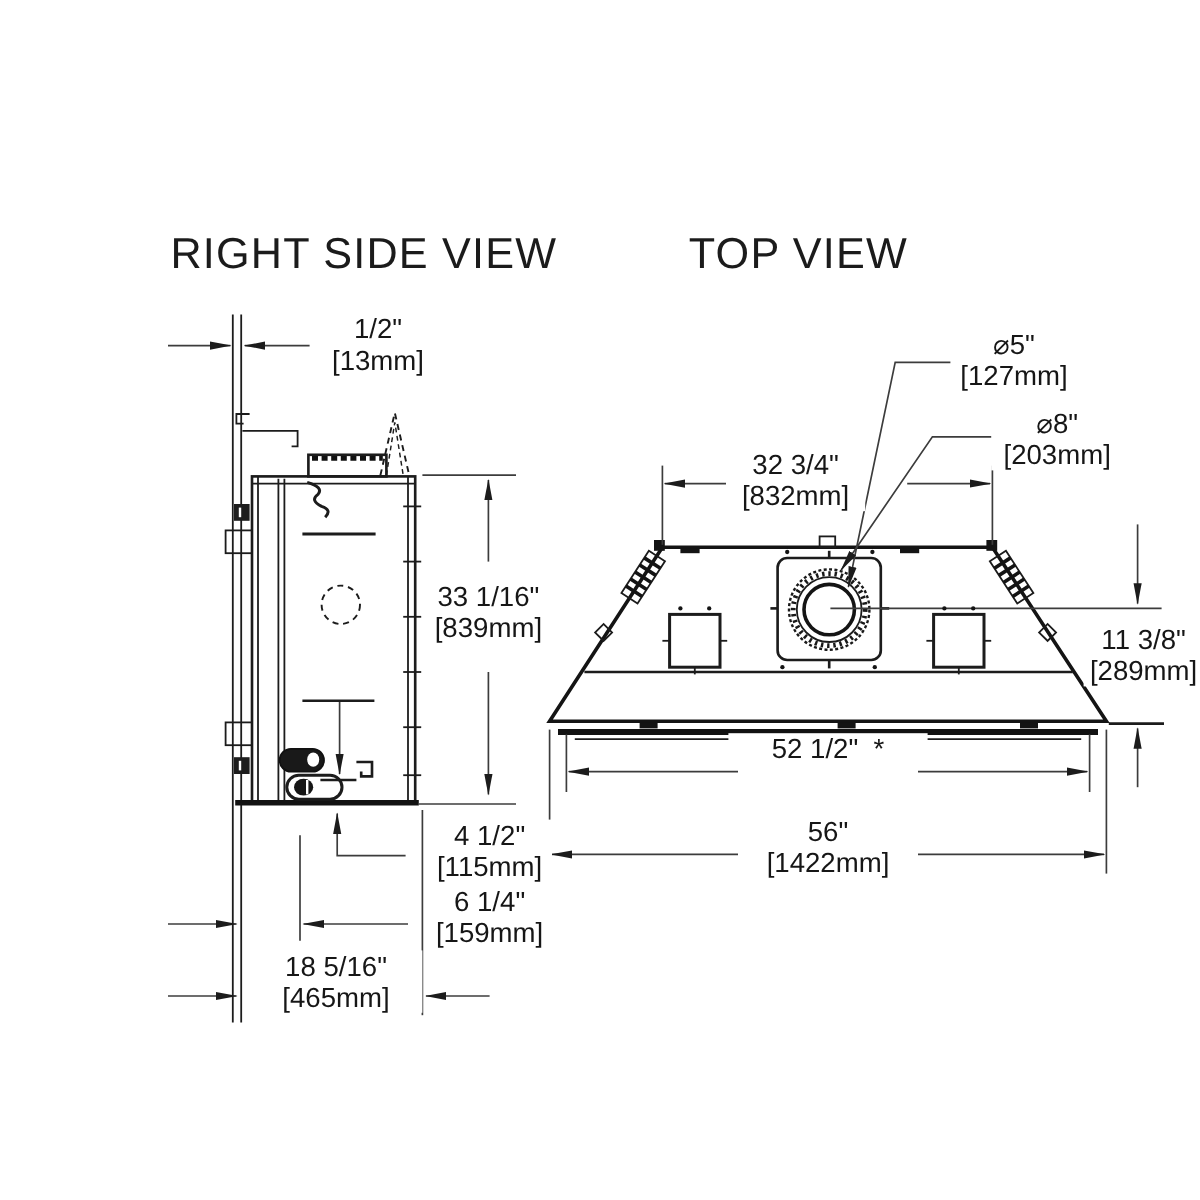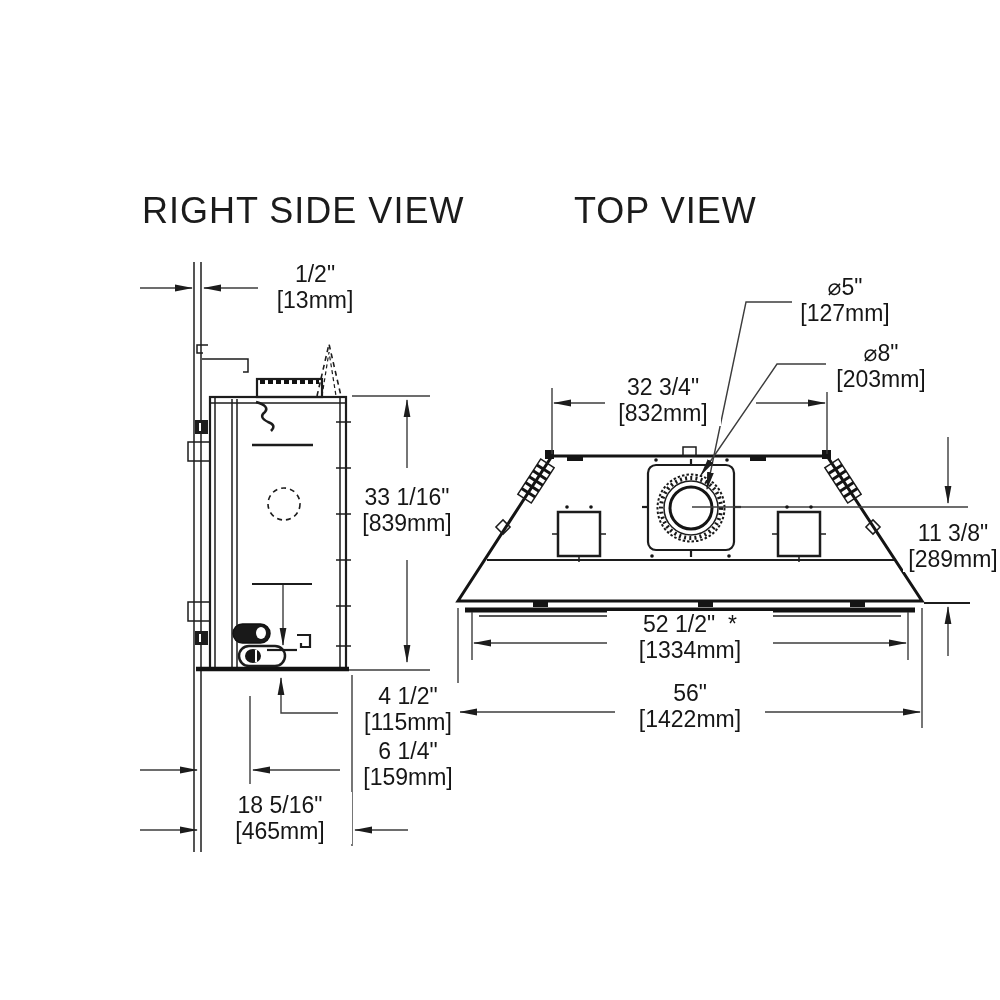--- a/index.html
+++ b/index.html
@@ -260,21 +260,20 @@
   <span>[203mm]</span>
 </div>
 
 <div class="dim-label" style="left:605px;top:374px;width:116px;">
   <span>32 3/4"</span>
   <span>[832mm]</span>
 </div>
 
 <div class="dim-label" style="left:607px;top:611px;width:166px;">
   <span>52 1/2"  *</span>
-  <span>[1334mm]</span>
 </div>
 
 <div class="dim-label" style="left:615px;top:680px;width:150px;">
   <span>56"</span>
   <span>[1422mm]</span>
 </div>
 
 <div class="dim-label" style="left:903px;top:520px;width:100px;">
   <span>11 3/8"</span>
   <span>[289mm]</span>

